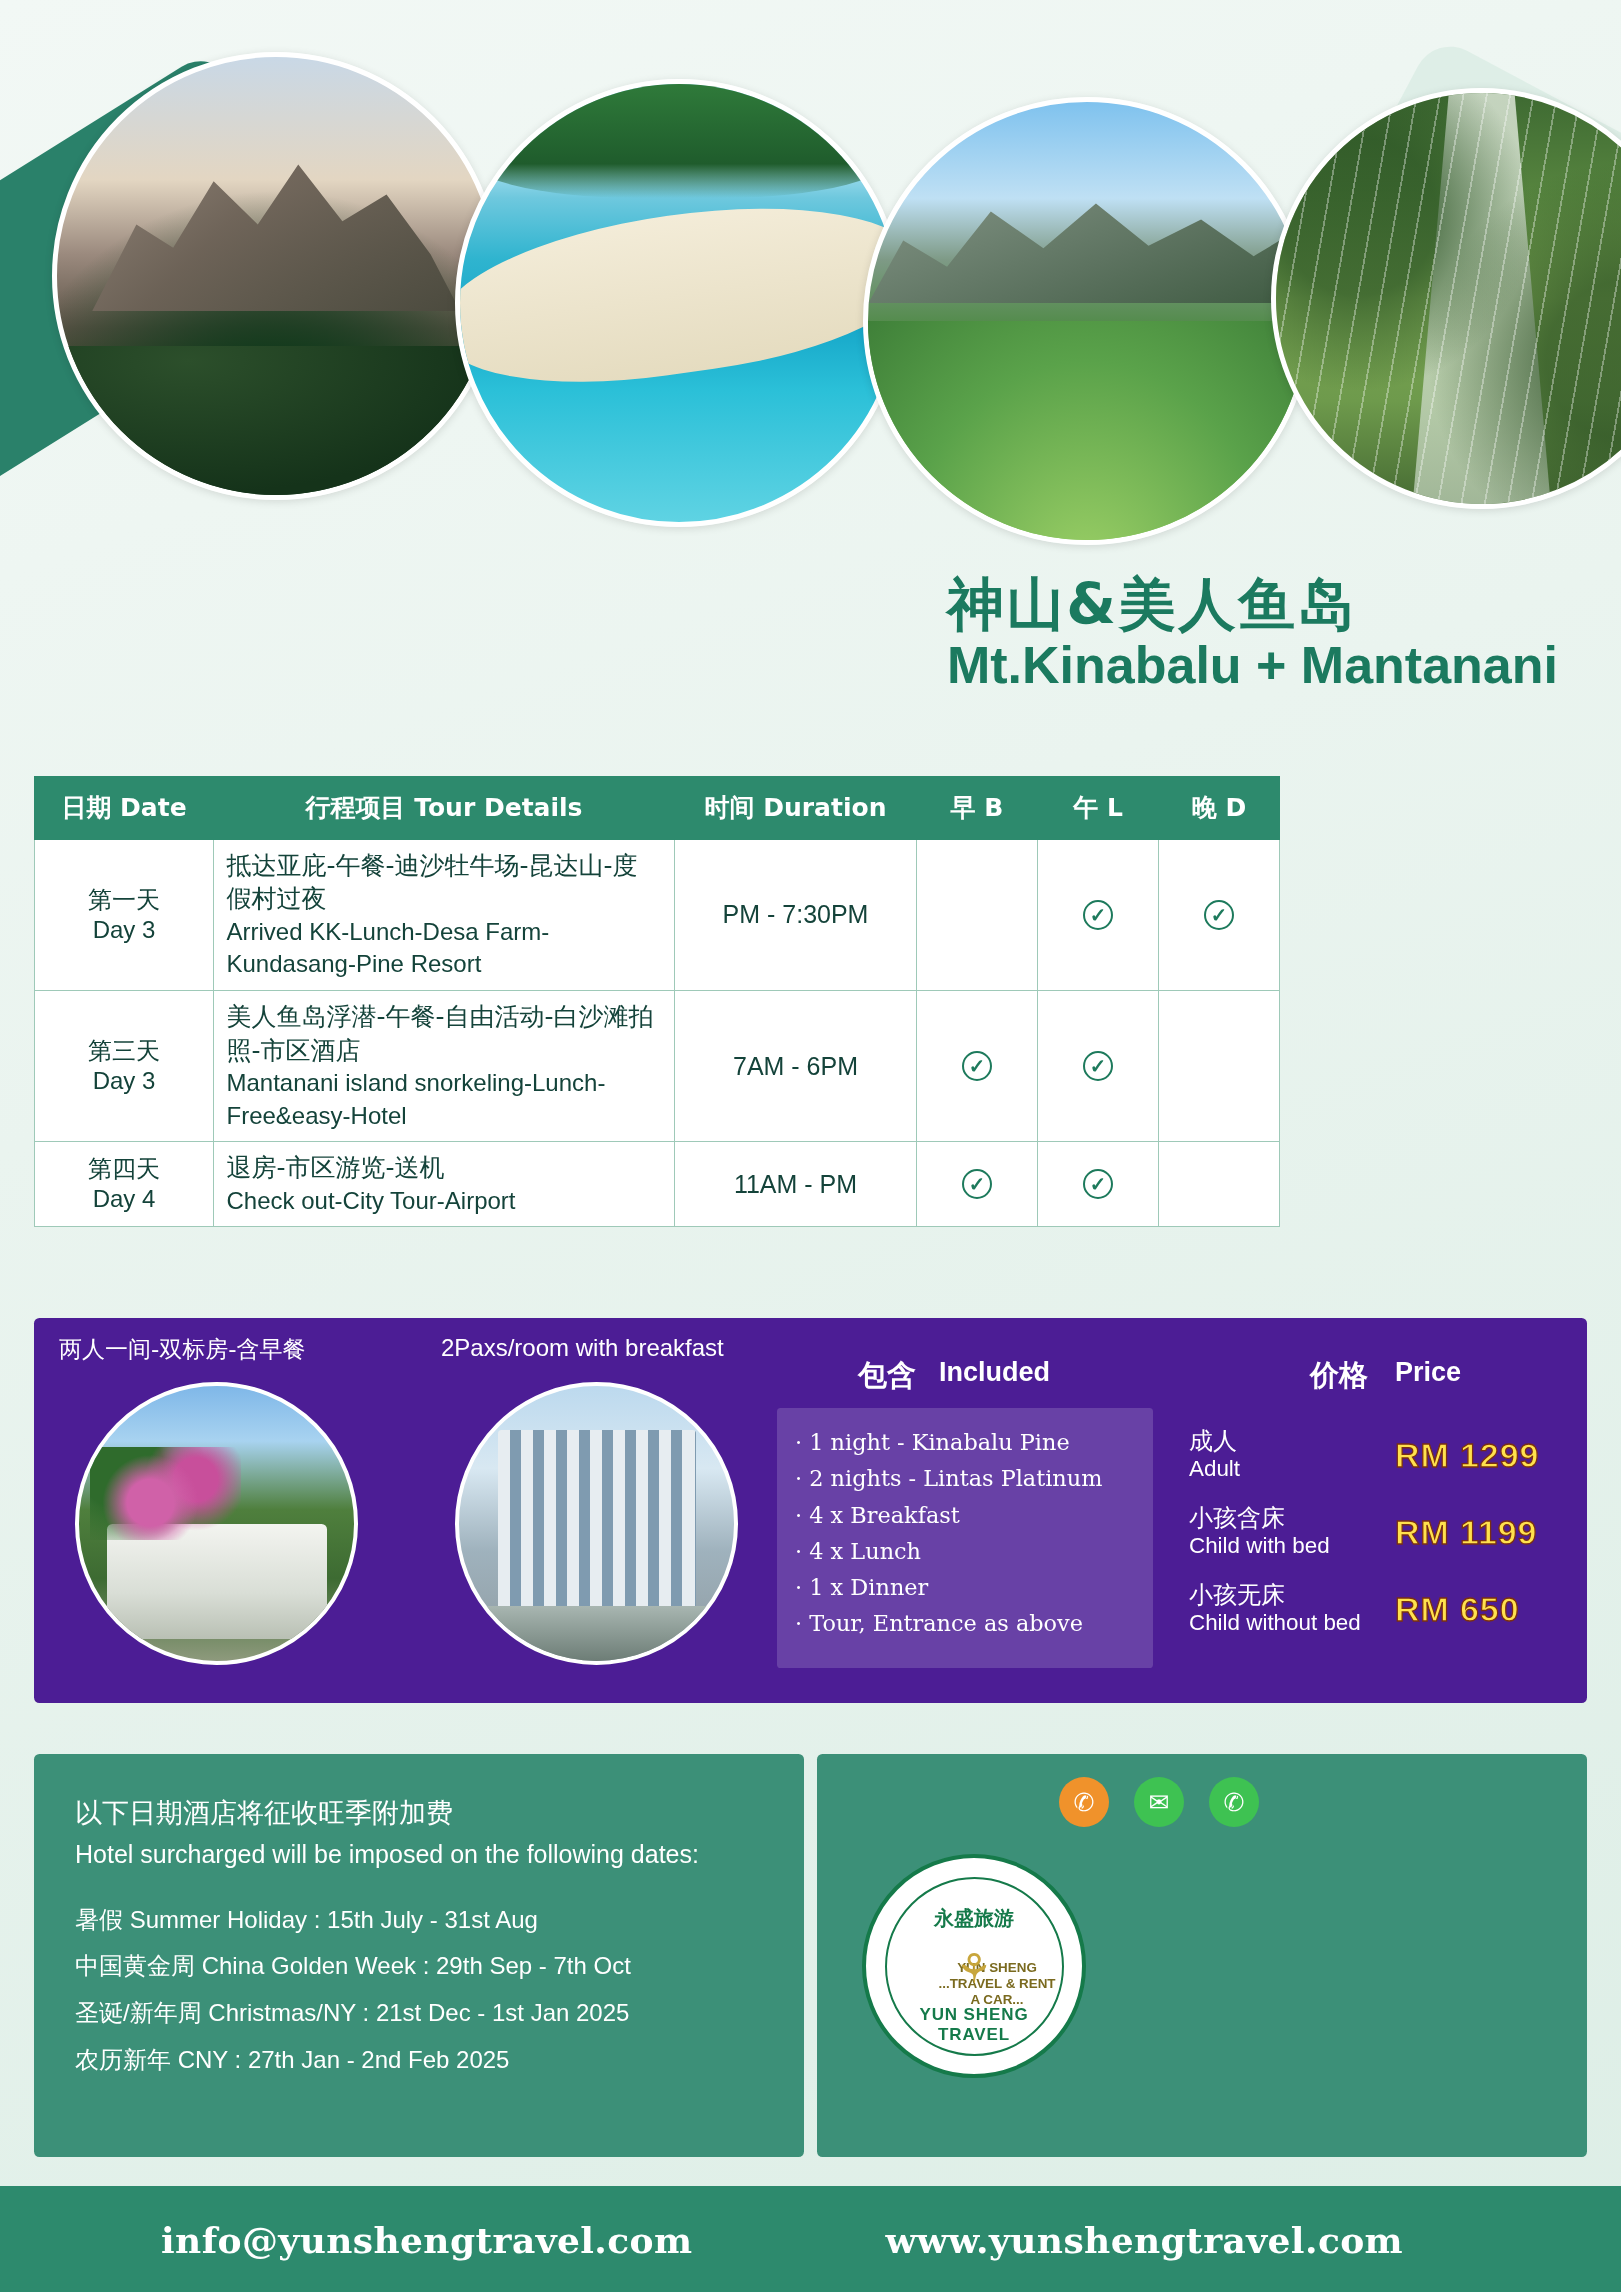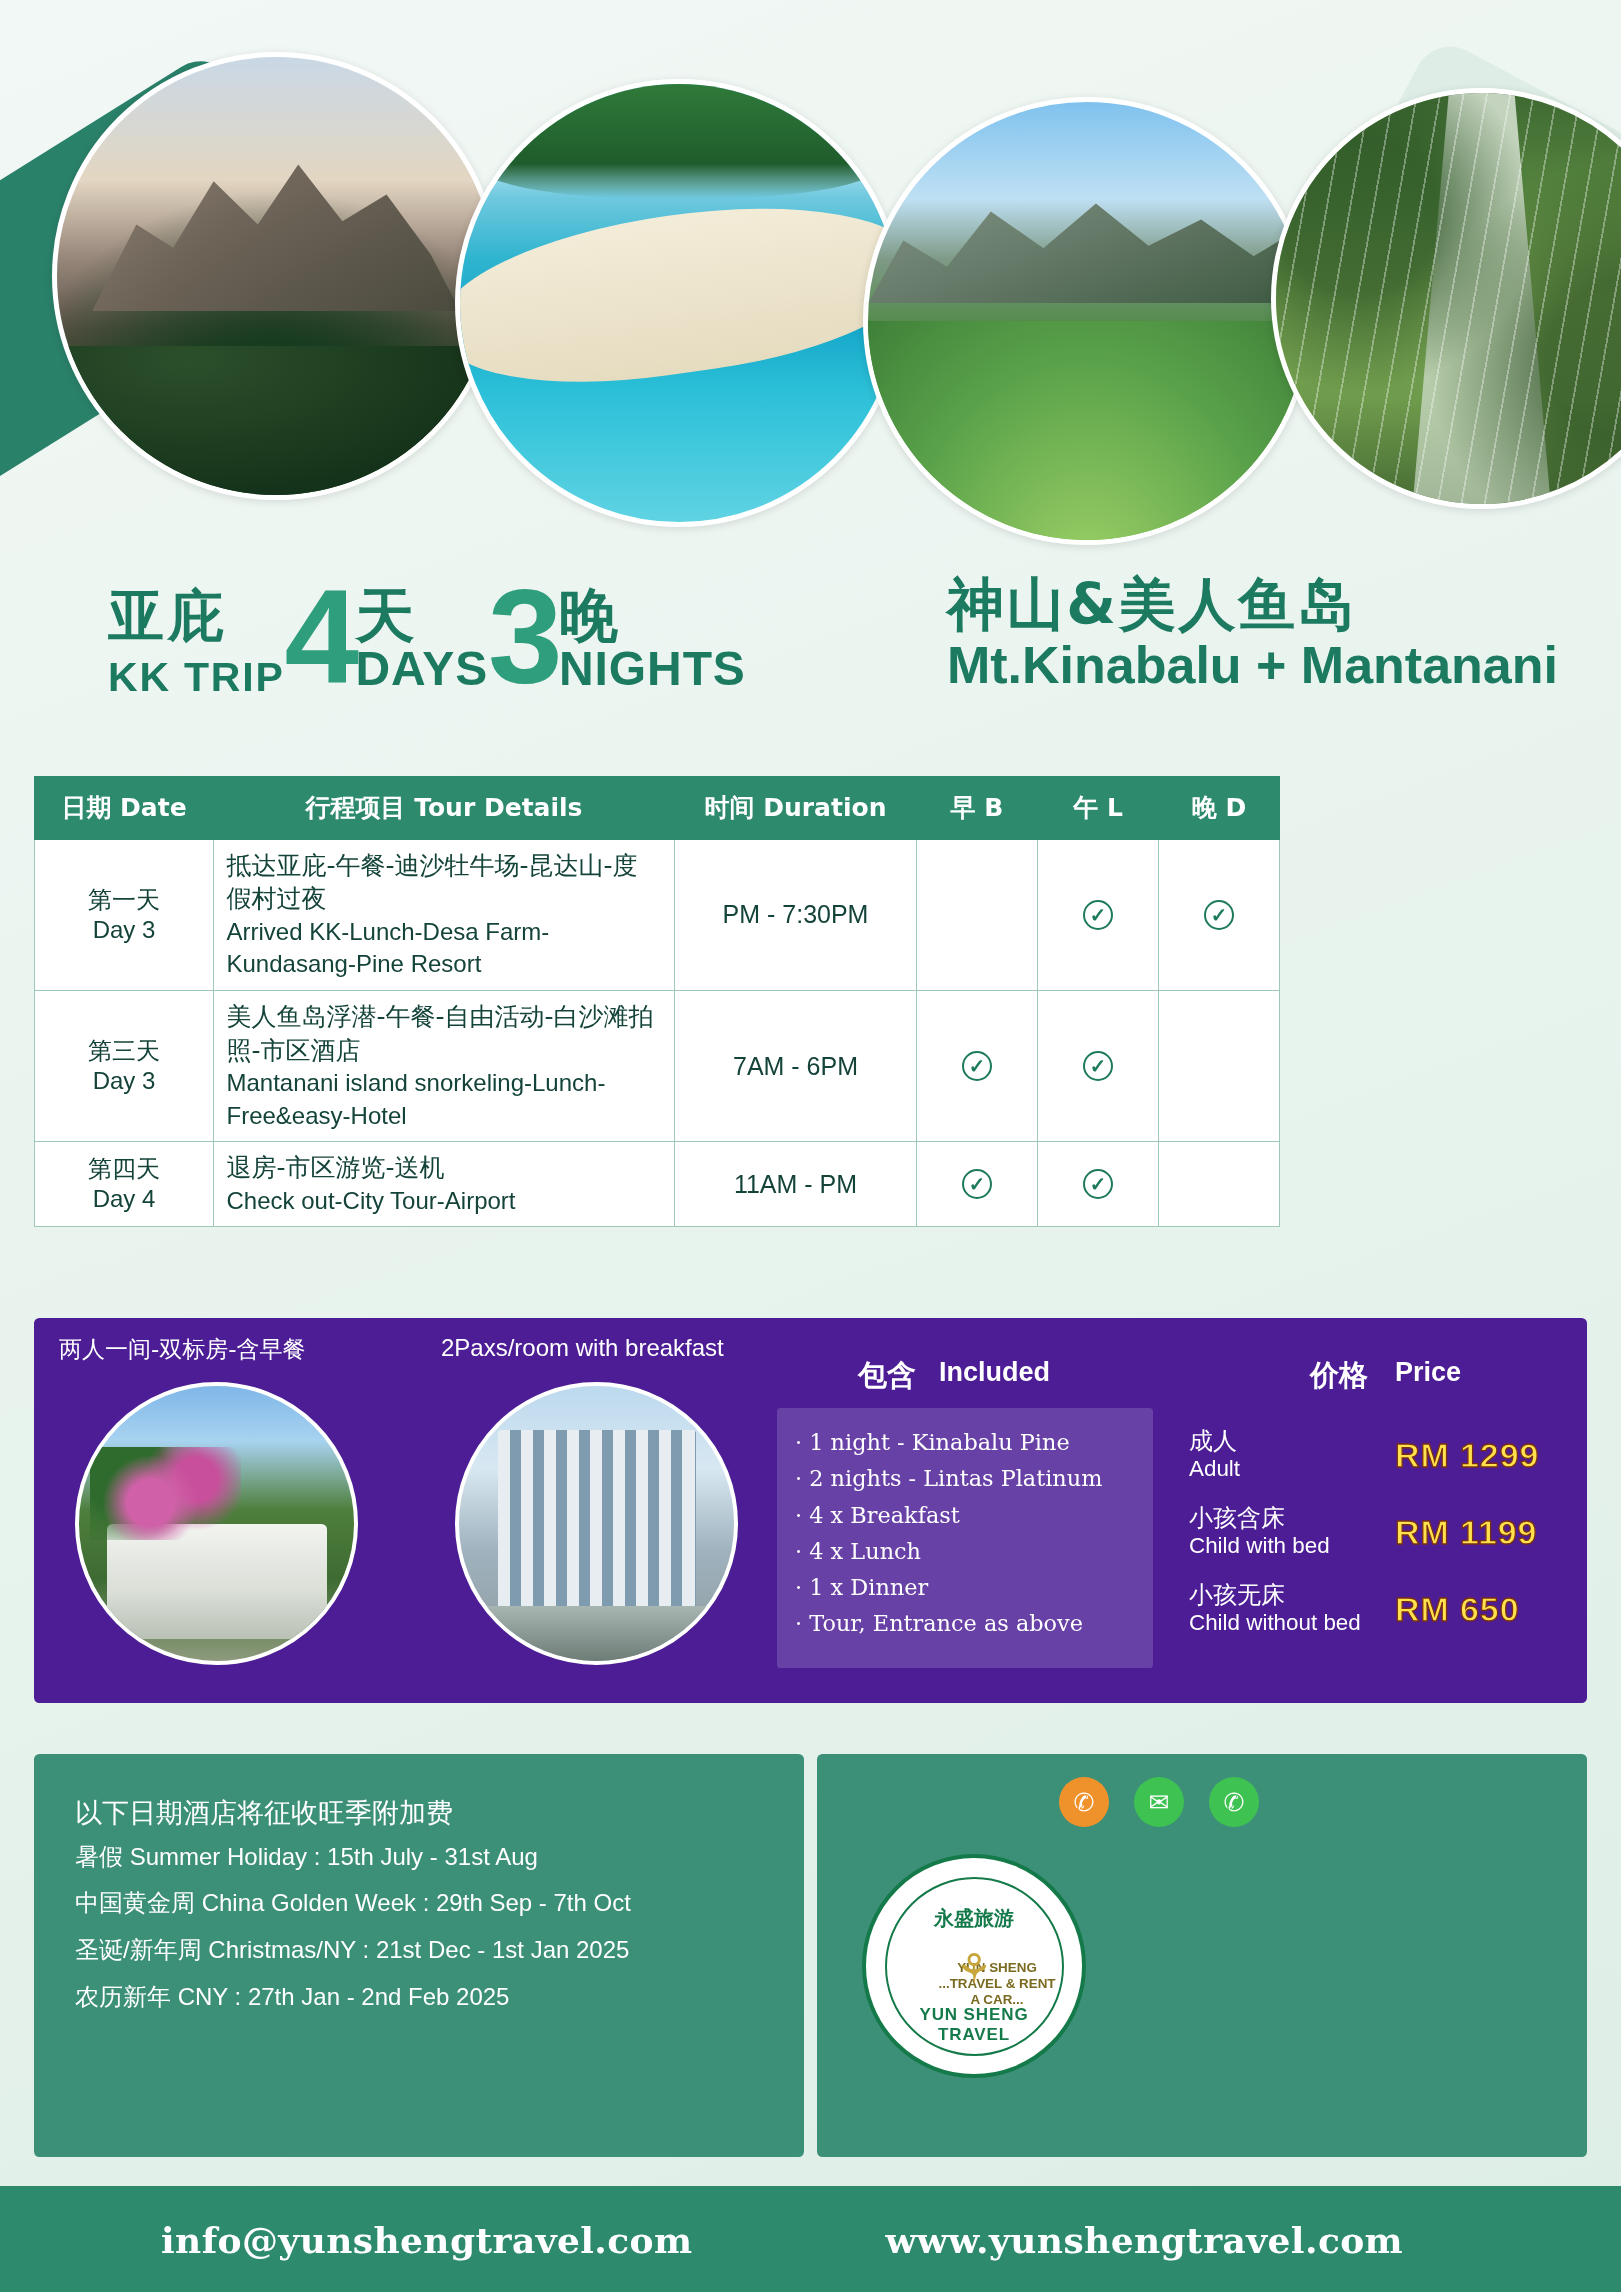--- a/index.html
+++ b/index.html
@@ -390,36 +390,20 @@
 <div class="swoosh2"></div>
 
 <div class="photo-strip">
   <div class="photo ph1"></div>
   <div class="photo ph2"></div>
   <div class="photo ph3"></div>
   <div class="photo ph4"></div>
 </div>
 
 <div class="headline">
-  <div class="hl-left">
-    <div class="stack-left">
-      <span class="hl-cn-small">亚庇</span>
-      <span class="hl-en-small">KK TRIP</span>
-    </div>
-    <span class="bignum">4</span>
-    <div class="stack-left" style="margin-bottom:5.4px;">
-      <span class="unit-cn">天</span>
-      <span class="unit-en">DAYS</span>
-    </div>
-    <span class="bignum">3</span>
-    <div class="stack-left" style="margin-bottom:5.4px;">
-      <span class="unit-cn">晚</span>
-      <span class="unit-en">NIGHTS</span>
-    </div>
-  </div>
   <div class="hl-right">
     <div class="hl-r-cn">神山&amp;美人鱼岛</div>
     <div class="hl-r-en">Mt.Kinabalu + Mantanani</div>
   </div>
 </div>
 
 <div class="table-wrap">
   <table class="itin">
     <thead>
       <tr>
@@ -518,20 +502,21 @@
         <div class="pl-cn">小孩无床</div>
         <div class="pl-en">Child without bed</div>
       </div>
       <div class="price-amt">RM 650</div>
     </div>
   </div>
 </div>
 
 <div class="note-box">
   <div class="note-head-cn">以下日期酒店将征收旺季附加费</div>
+  <div class="note-head-en">Hotel surcharged will be imposed on the following dates:</div>
   <div class="note-line">暑假 Summer Holiday : 15th July - 31st Aug</div>
   <div class="note-line">中国黄金周 China Golden Week : 29th Sep - 7th Oct</div>
   <div class="note-line">圣诞/新年周 Christmas/NY : 21st Dec - 1st Jan 2025</div>
   <div class="note-line">农历新年 CNY : 27th Jan - 2nd Feb 2025</div>
 </div>
 
 <div class="contact-box">
   <div class="soc-row">
     <div class="soc phone">✆</div>
     <div class="soc wechat">✉</div>

